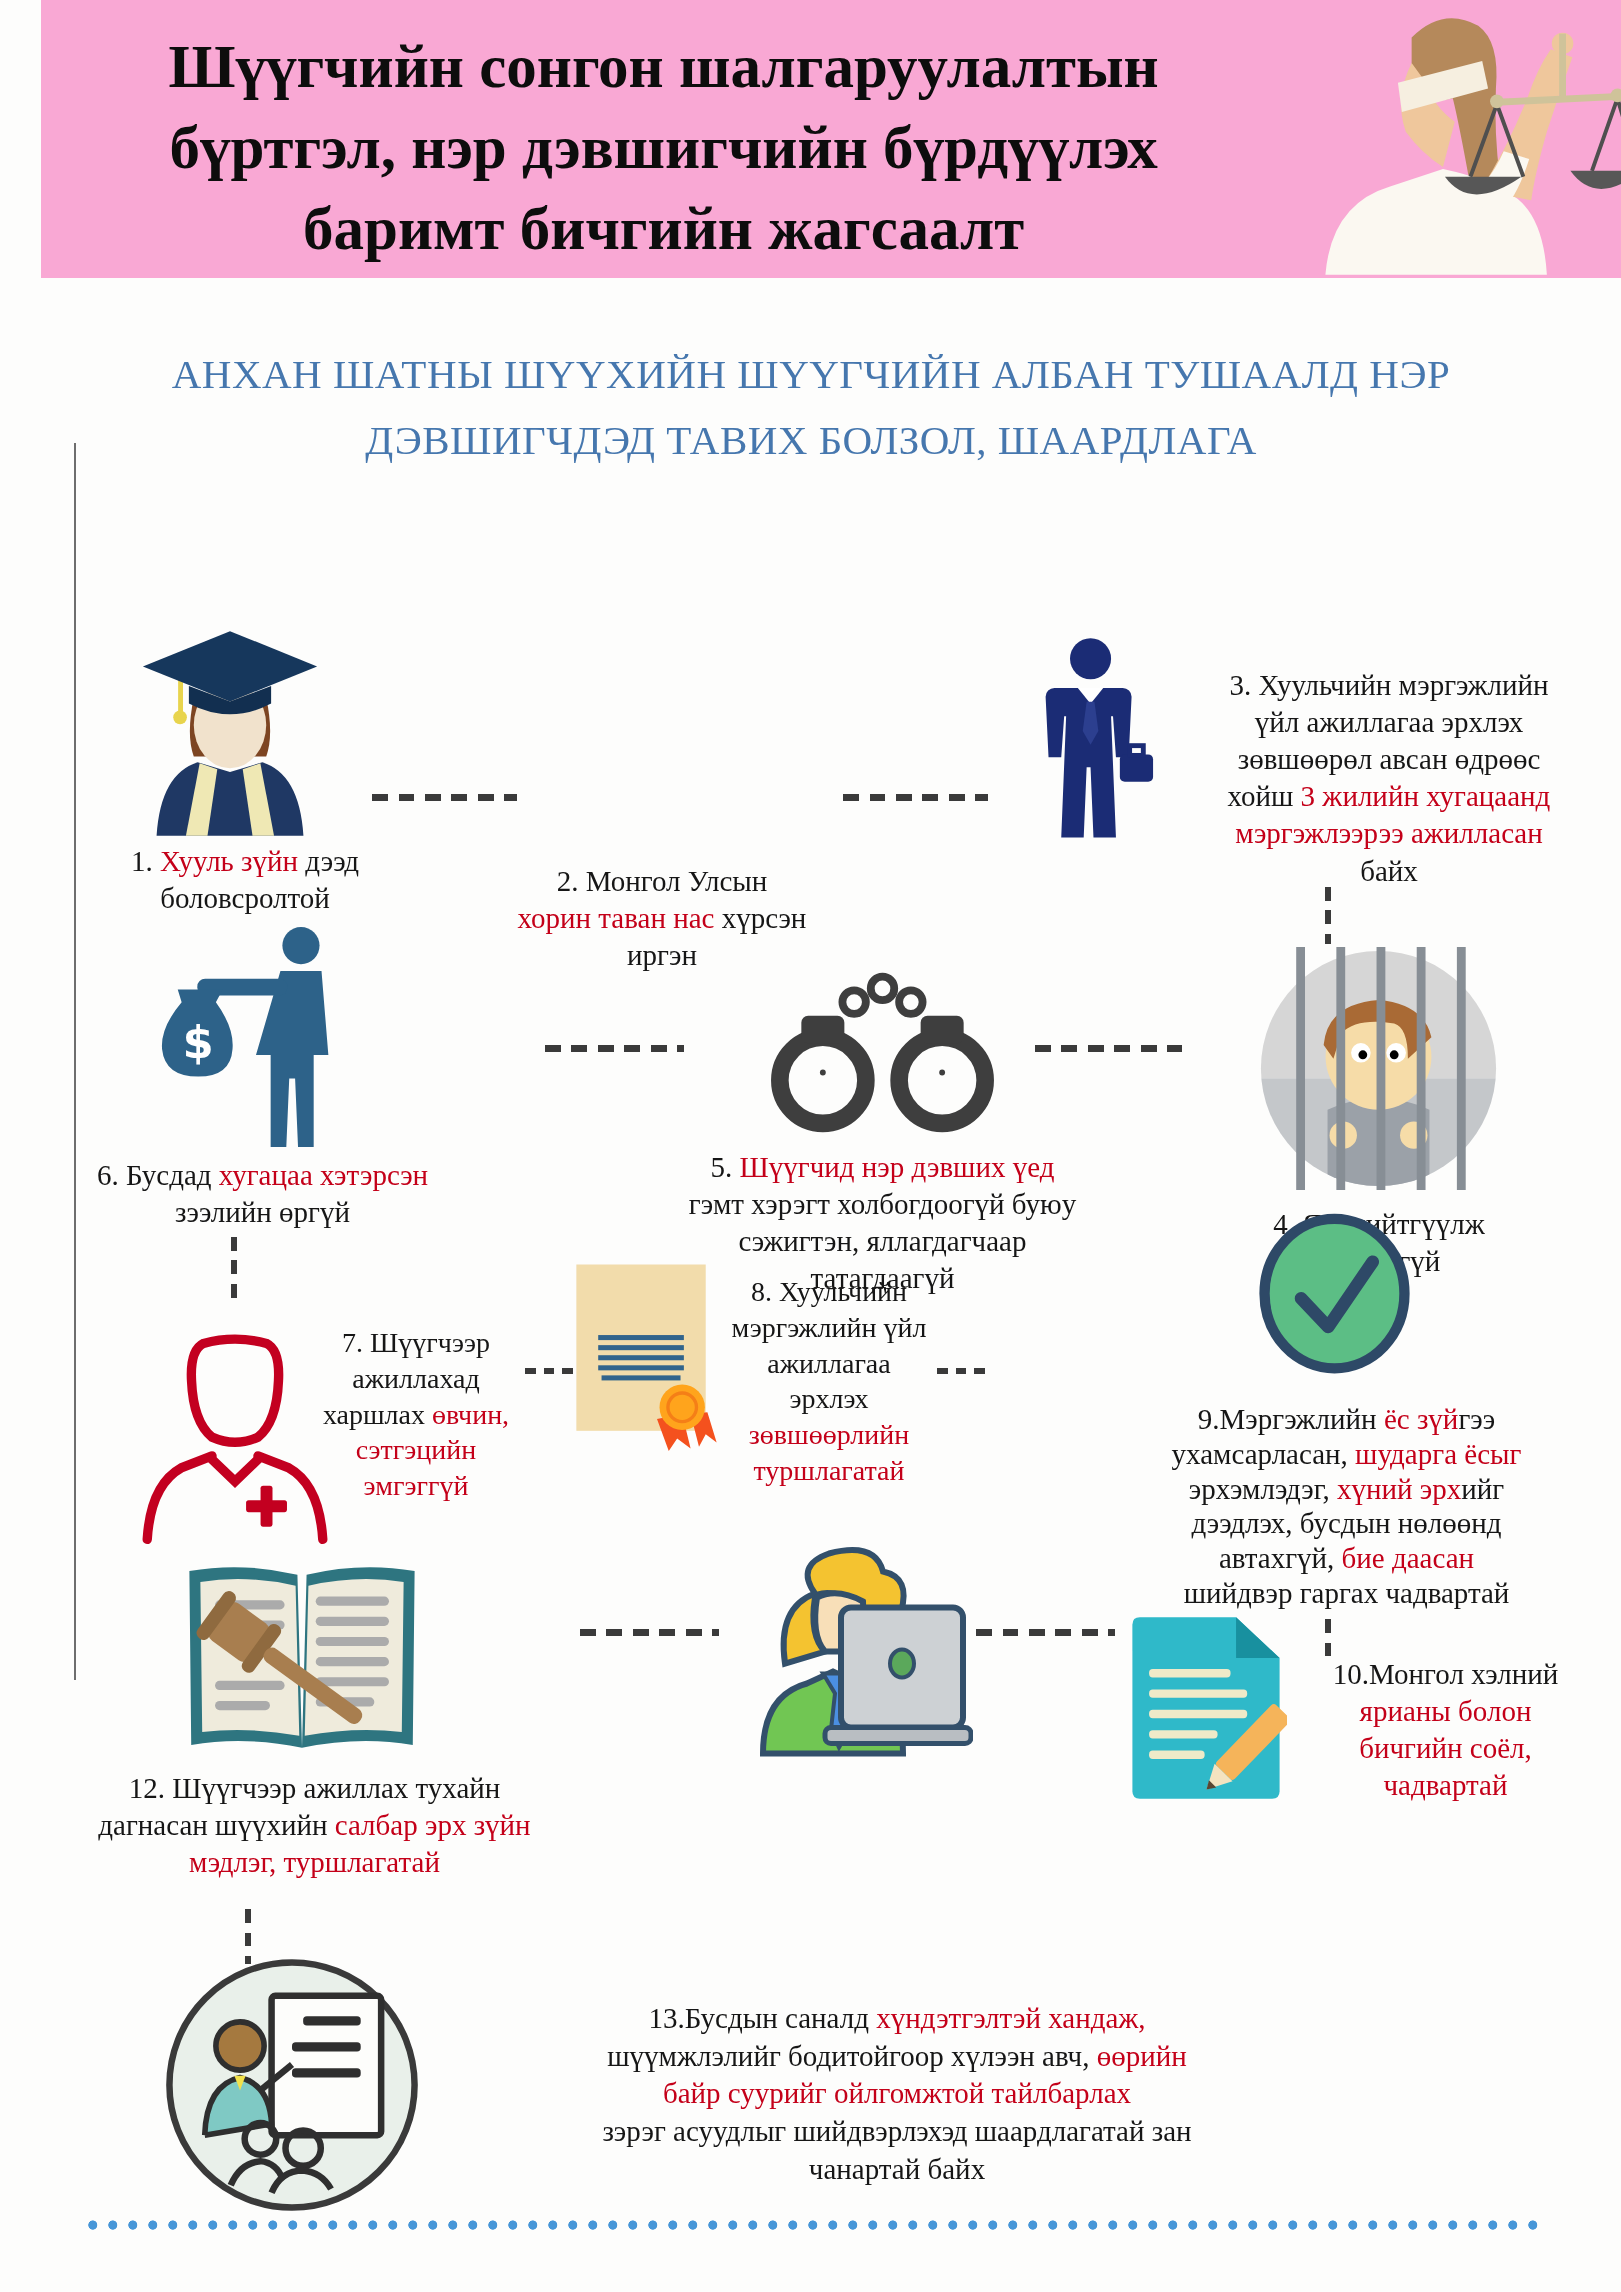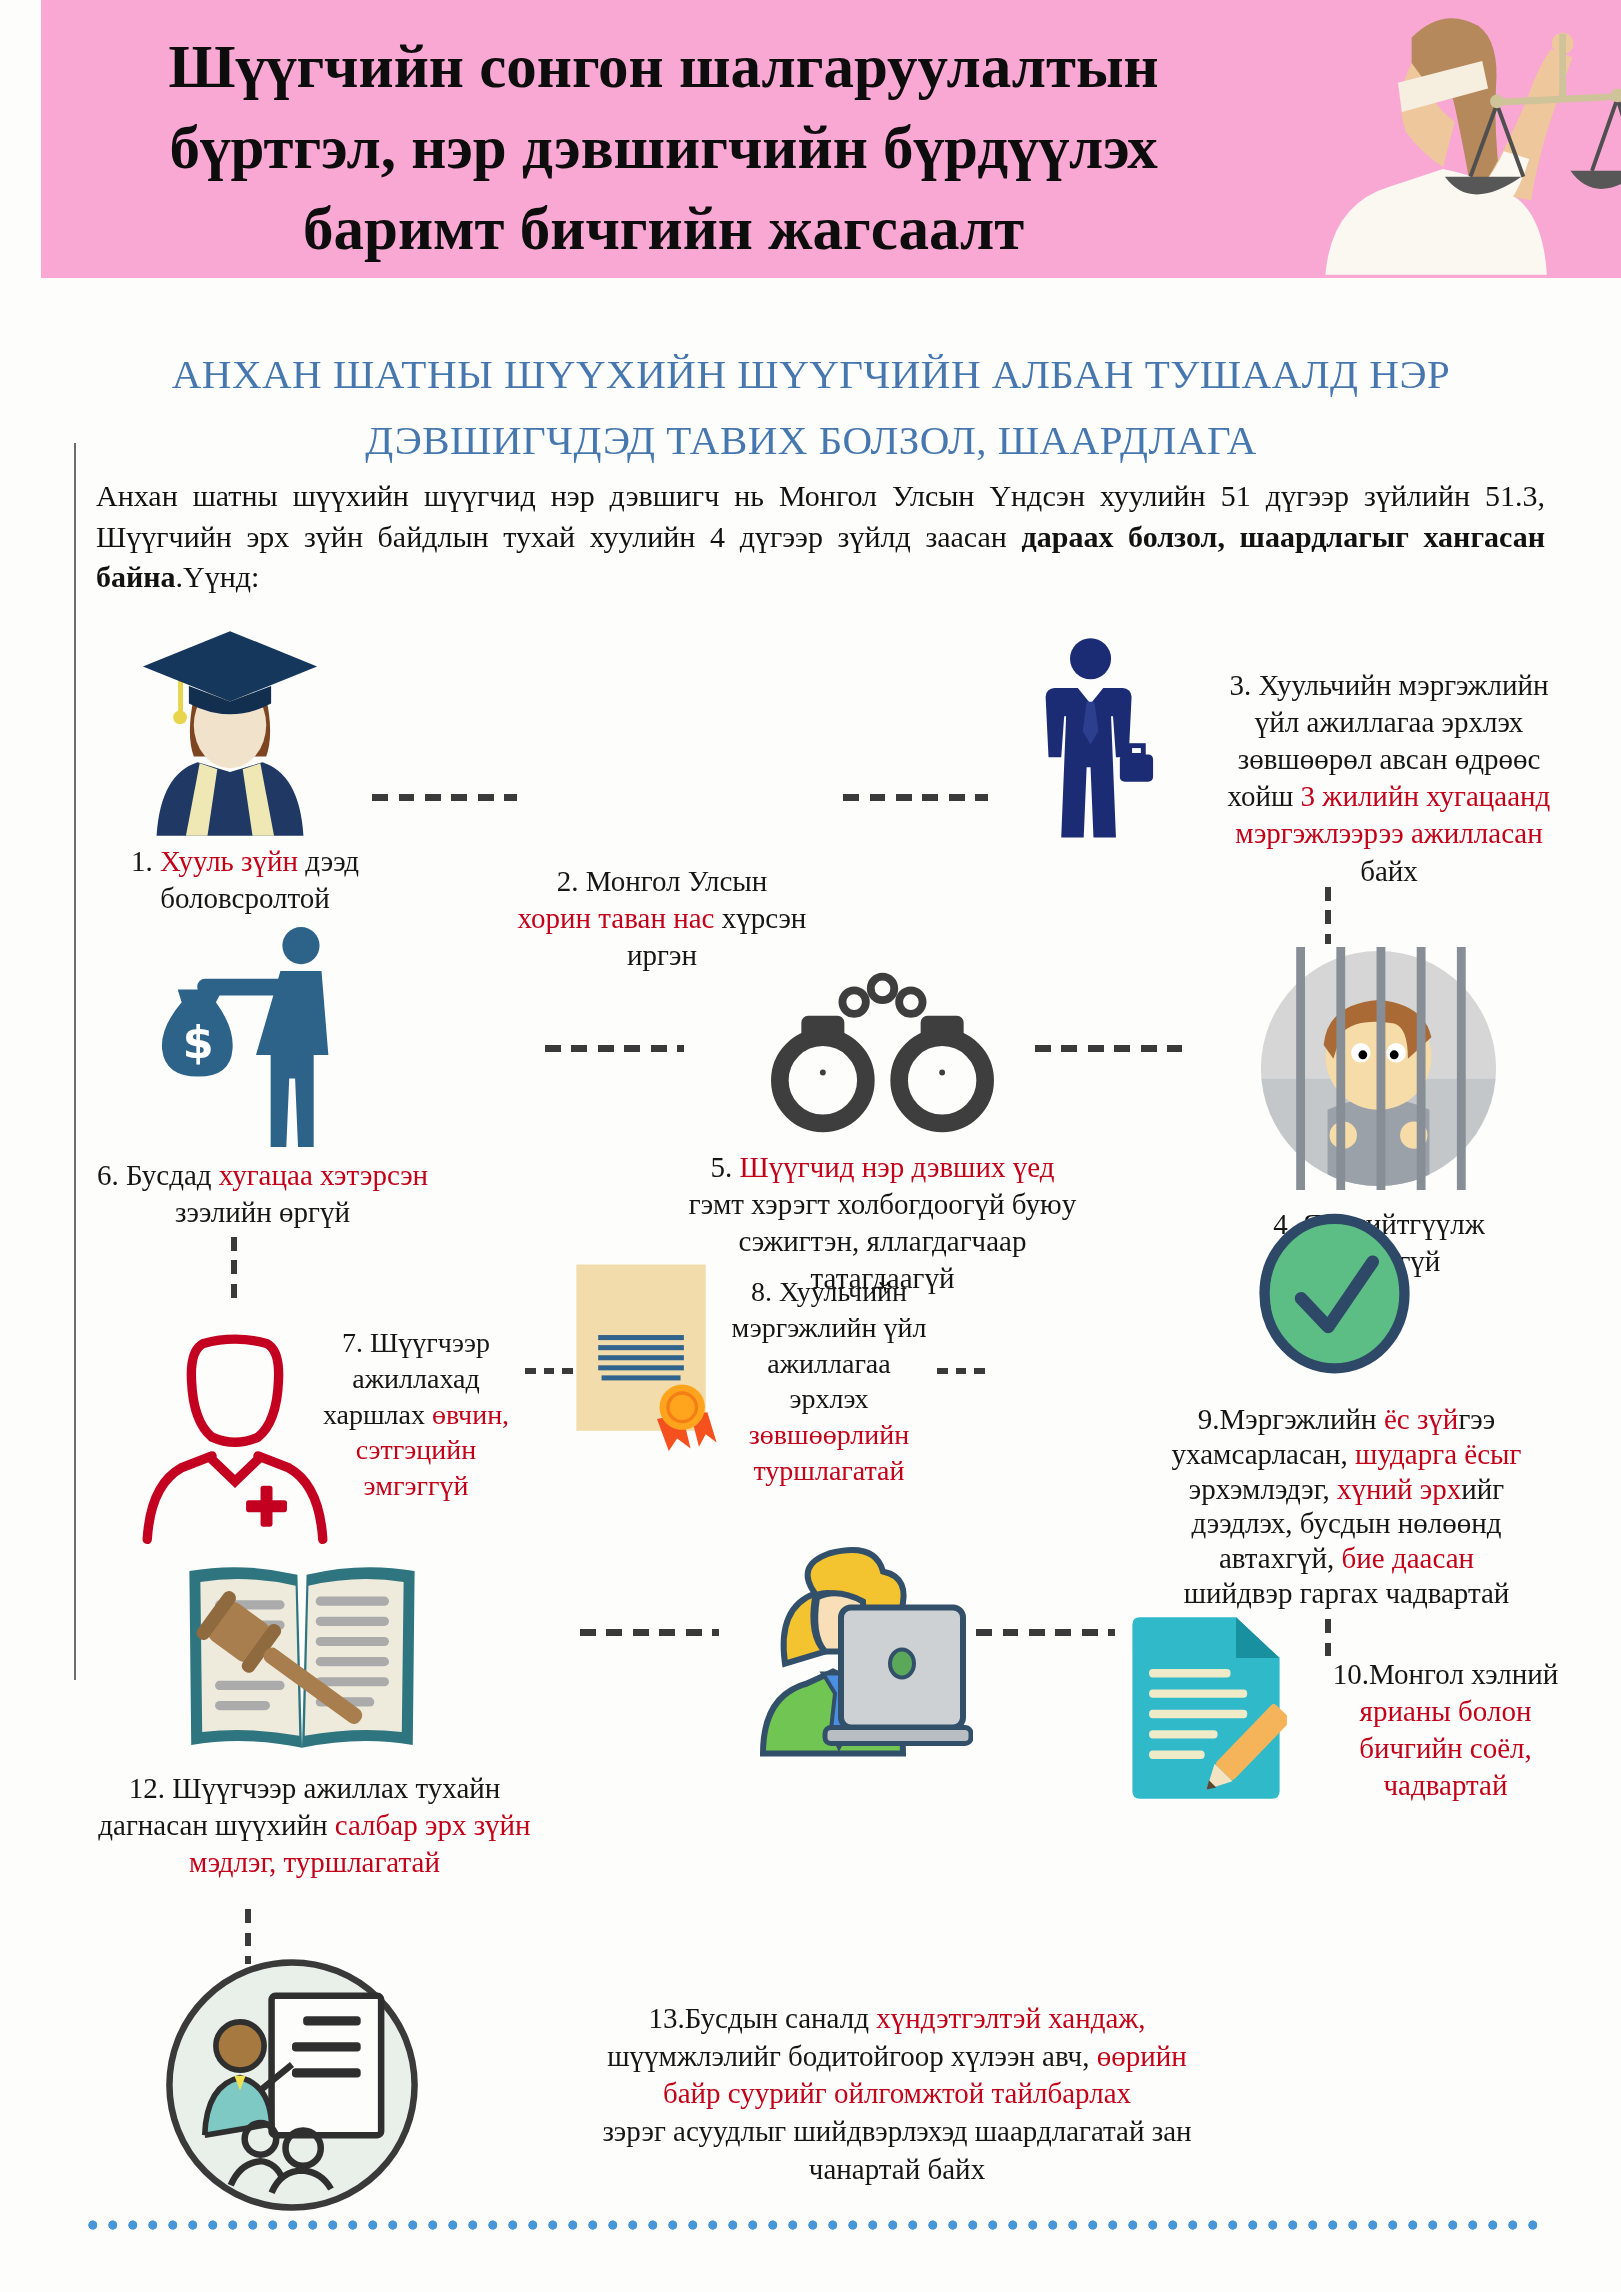--- a/index.html
+++ b/index.html
@@ -57,21 +57,20 @@
       <circle cx="328" cy="93" r="7" fill="#CFC39A"></circle>
     </svg>
   </div>
 
   <div class="abs section-heading">
     <div>АНХАН ШАТНЫ ШҮҮХИЙН ШҮҮГЧИЙН АЛБАН ТУШААЛД НЭР</div>
     <div>ДЭВШИГЧДЭД ТАВИХ БОЛЗОЛ, ШААРДЛАГА</div>
   </div>
 
   <div class="abs left-rule"></div>
-  <div class="abs intro"><span>Анхан шатны шүүхийн шүүгчид нэр дэвшигч нь Монгол Улсын Үндсэн хуулийн 51 дүгээр зүйлийн 51.3, Шүүгчийн эрх зүйн байдлын тухай хуулийн 4 дүгээр зүйлд заасан </span><span class="b">дараах болзол, шаардлагыг хангасан байна</span><span>.Үүнд:</span></div>
 
   <div class="abs" style="left:137px;top:625px">
     <svg width="186" height="211" viewBox="0 0 190 215">
       <rect x="42" y="38" width="5" height="52" fill="#E8D44D"></rect>
       <circle cx="44" cy="94" r="7" fill="#E8D44D"></circle>
       <path d="M58 74 Q50 112 58 134 L132 134 Q140 112 132 74 Z" fill="#7D4522"></path>
       <ellipse cx="95" cy="102" rx="37" ry="44" fill="#F1E2CC"></ellipse>
       <polygon points="95,6 184,42 95,78 6,42" fill="#16375C"></polygon>
       <path d="M95 78 L137 62 L137 80 Q95 102 53 80 L53 62 Z" fill="#122F50"></path>
       <path d="M20 215 Q24 152 62 140 L95 150 L128 140 Q166 152 170 215 Z" fill="#1F3864"></path>

